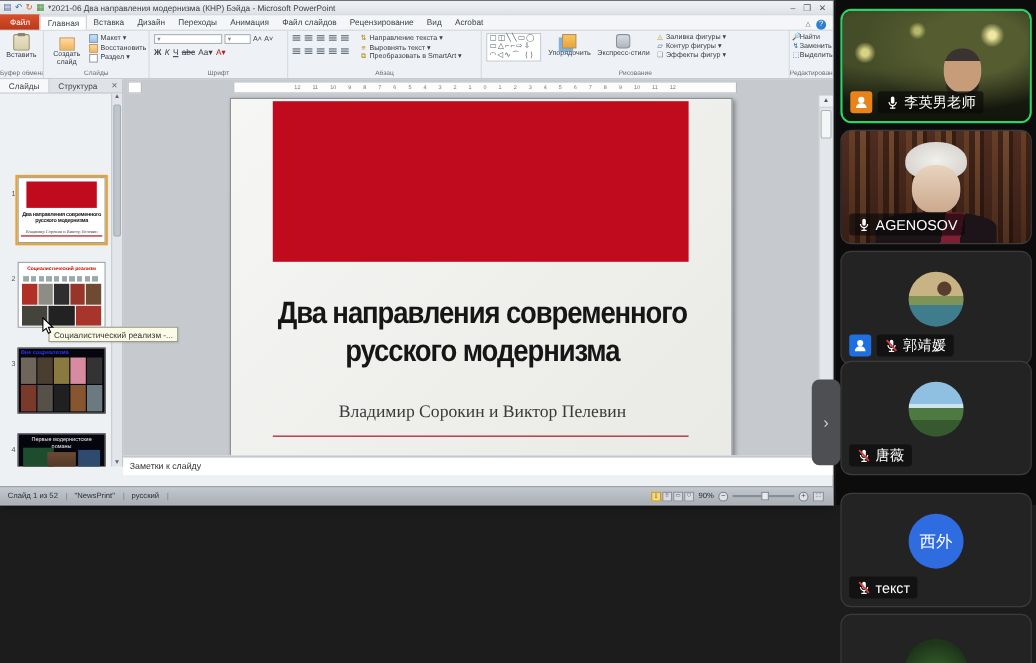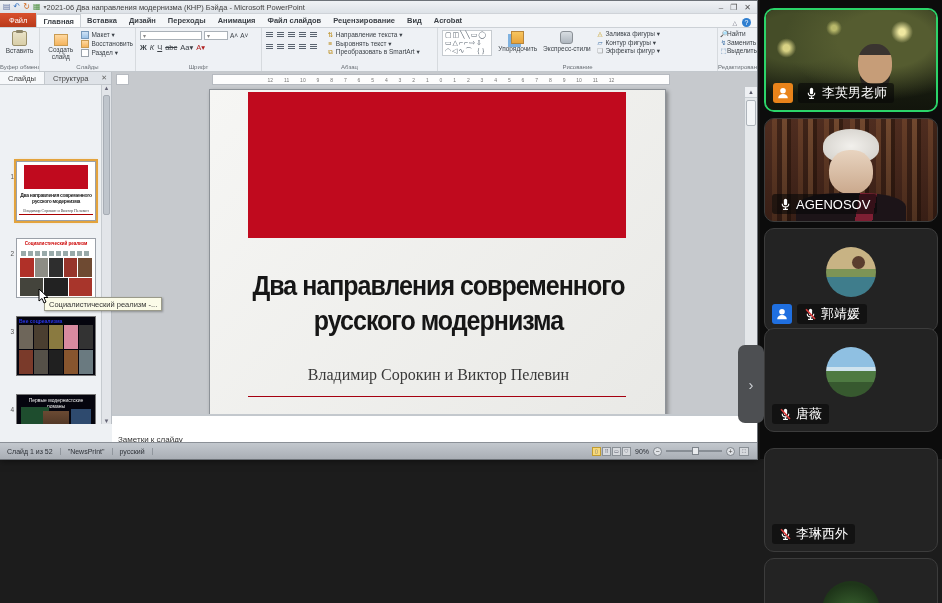--- a/index.html
+++ b/index.html
@@ -16,21 +16,21 @@
   .qat { display:flex; gap:3px; padding-left:3px; align-items:center; font-size:8px; }
   .qat span { line-height:10px; }
   .q-save{color:#5a6e9e;} .q-undo{color:#2f6fbf;} .q-redo{color:#d2691e;} .q-chart{color:#4a8f3c;} .q-drop{color:#666;font-size:6px;}
   .ttl { flex:1; text-align:left; white-space:nowrap; overflow:hidden; color:#444; }
   .winbtns { display:flex; gap:7px; padding-right:6px; font-size:8px; color:#555; }
 
   .tabs { position:absolute; left:0; top:13px; right:0; height:14px; background:#f4f6f8;
           border-bottom:1px solid #ccd1d6; display:flex; align-items:flex-end; font-size:7.5px; color:#3a3f45; }
   .ftab { background:linear-gradient(#d9502c,#b93a1b); color:#fff; padding:2px 9px; height:14px;
           display:flex; align-items:center; }
-  .tab { padding:2px 6px; height:13px; display:flex; align-items:center; white-space:nowrap;font-weight:bold; }
+  .tab { padding:2px 6px; height:13px; display:flex; align-items:center; white-space:nowrap; }
   .tab.active { background:#fdfefe; border:1px solid #ccd1d6; border-bottom:none; }
   .tabs-right { margin-left:auto; display:flex; gap:5px; padding-right:6px; align-items:center; }
   .rib-min { font-size:6px; color:#667; }
   .helpq { width:9px; height:9px; border-radius:50%; background:#2f7fd0; color:#fff; font-size:7px;
            display:flex; align-items:center; justify-content:center; }
 
   .ribbon { position:absolute; left:0; top:27px; right:0; height:44px; background:#eef1f5;
             border-bottom:1px solid #c3c8cd; font-size:6.5px; color:#3c4248; overflow:hidden; }
   .grp { position:absolute; top:0; bottom:0; border-right:1px solid #d6dade; }
   .glabel { position:absolute; bottom:1px; left:0; right:0; text-align:center; color:#6a7076; font-size:6px; white-space:nowrap; overflow:hidden;}
@@ -109,22 +109,22 @@
           font-family:"Liberation Serif","DejaVu Serif",serif; font-size:16px; color:#3a3a3a; }
   .sline { position:absolute; left:38px; top:306px; width:378px; height:0; border-top:1.5px solid #a50010; }
   .vscroll { position:absolute; right:0; top:15px; width:13px; bottom:0; background:#e4e7ea; border-left:1px solid #c3c8cd;
              font-size:6px; color:#556; text-align:center; }
   .varrow { height:11px; line-height:11px; background:#eef0f3; border-bottom:1px solid #c9ced3;}
   .vthumb { position:absolute; left:1px; right:1px; top:13px; height:26px; background:#f3f5f7; border:1px solid #aeb4bb; border-radius:2px;}
   .vbottom { position:absolute; left:0; right:0; bottom:0; }
   .vbottom div { height:11px; line-height:11px; border-top:1px solid #c9ced3; background:#eef0f3; }
 
   
-  .notes { position:absolute; left:112px; right:0; bottom:17px; height:28px; background:#fff;
-           border-top:2px solid #c3c8cd; font-size:8px; color:#333; padding:19px 0 0 6px; }
+  .notes { position:absolute; left:112px; right:0; bottom:27px; height:18px; background:#fff;
+           border-top:2px solid #c3c8cd; font-size:8px; color:#333; padding:3px 0 0 6px; }
   .sbar { position:absolute; left:0; right:0; bottom:0; height:17px;
           background:linear-gradient(#c3c8ce,#a9aeb5); border-top:1px solid #8b9097;
           display:flex; align-items:center; font-size:7px; color:#2c3036; }
   .sseg { padding:0 7px; border-right:1px solid #90969d; white-space:nowrap; }
   .sright { margin-left:auto; display:flex; align-items:center; gap:4px; padding-right:8px; }
   .view4 { display:flex; gap:1px; }
   .view4 span { width:9px; height:9px; background:#d7dade; border:1px solid #8a9096; font-size:5px;
                 display:flex; align-items:center; justify-content:center; color:#556;}
   .view4 span.on { background:#f7d97a; border-color:#c09b30; }
   .ztrack { width:56px; height:2px; background:#888e95; position:relative; }
@@ -519,25 +519,26 @@
       <div class="avatar av4"></div>
       <div class="pill noicon">
         <svg width="13" height="13" viewBox="0 0 16 16">
             <use href="#micmute"></use>
           </svg>
         <span class="pname">唐薇</span>
       </div>
     </div>
 
     <div class="tile" style="top:448px;">
+      <div class="avatar av5">西外</div>
       <div class="pill noicon">
         <svg width="13" height="13" viewBox="0 0 16 16">
             <use href="#micmute"></use>
           </svg>
-        <span class="pname">李琳西外</span>
+        <span class="pname">текст</span>
       </div>
     </div>
 
     <div class="tile" style="top:558px;">
       <div class="avatar av6"></div>
     </div>
   </div>
 </div>
 
 </body></html>

